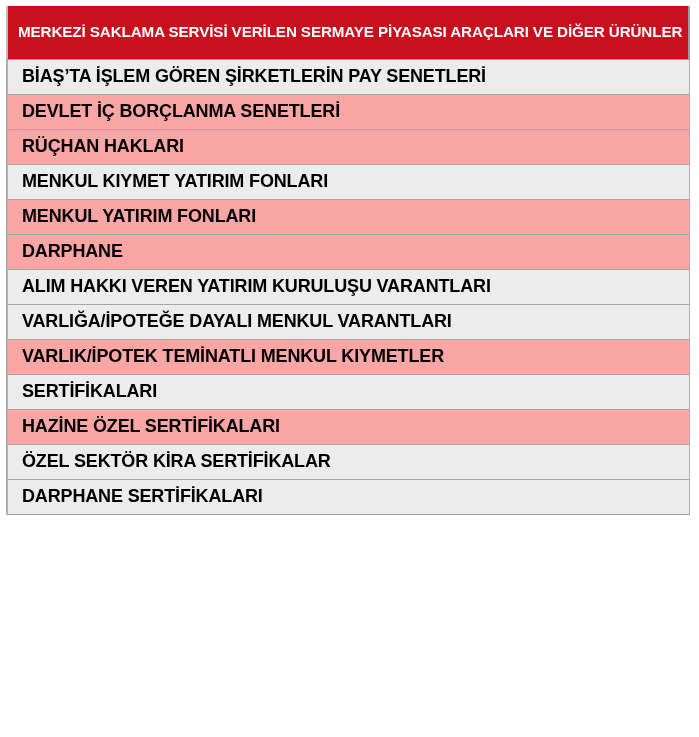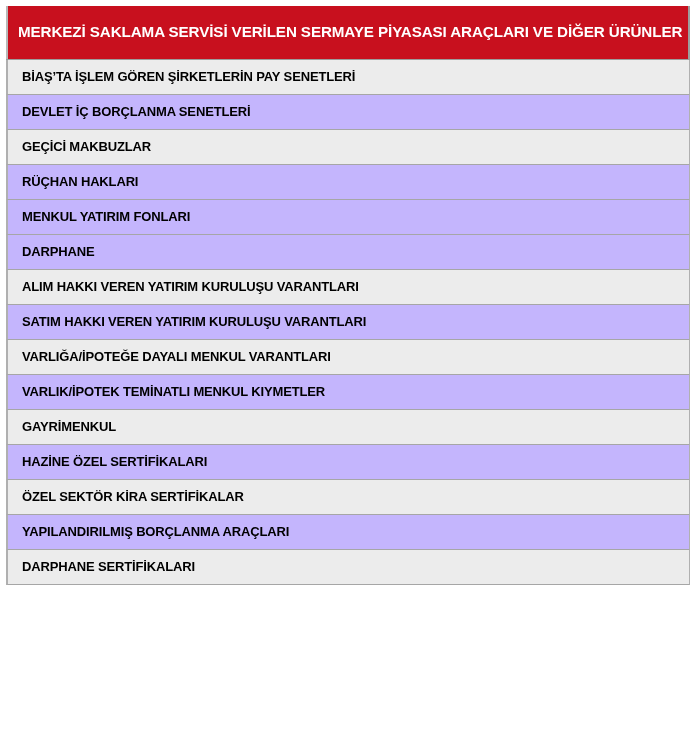--- a/index.html
+++ b/index.html
@@ -57,27 +57,27 @@
   }
   .data-row {
     height: 35px;
     box-sizing: border-box;
     display: flex;
     align-items: center;
     padding: 0 0 0 14px;
     border-bottom: 1px solid #a6a6a6;
     border-left: 2px solid #b0b0b0;
     border-right: 1px solid #b0b0b0;
-    background: #c4b5fd;
+    background: #fca5a5;
   }
   .data-row.shade {
     background: #ececec;
   }
   .row-label {
-    font-size: 13px;
+    font-size: 18px;
     font-weight: bold;
     color: #000000;
     white-space: nowrap;
     letter-spacing: -0.15px;
     line-height: 1.1;
   }
 </style>
 </head>
 <body>
 
@@ -87,54 +87,48 @@
     <span class="header-title">MERKEZİ SAKLAMA SERVİSİ VERİLEN SERMAYE PİYASASI ARAÇLARI VE DİĞER ÜRÜNLER</span>
   </div>
 
   <div class="rows">
       <div class="data-row shade">
         <span class="row-label">BİAŞ’TA İŞLEM GÖREN ŞİRKETLERİN PAY SENETLERİ</span>
       </div>
       <div class="data-row">
         <span class="row-label">DEVLET İÇ BORÇLANMA SENETLERİ</span>
       </div>
-      <div class="data-row shade">
-        <span class="row-label">GEÇİCİ MAKBUZLAR</span>
-      </div>
       <div class="data-row">
         <span class="row-label">RÜÇHAN HAKLARI</span>
+      </div>
+      <div class="data-row shade">
+        <span class="row-label">MENKUL KIYMET YATIRIM FONLARI</span>
       </div>
       <div class="data-row">
         <span class="row-label">MENKUL YATIRIM FONLARI</span>
       </div>
       <div class="data-row">
         <span class="row-label">DARPHANE</span>
       </div>
       <div class="data-row shade">
         <span class="row-label">ALIM HAKKI VEREN YATIRIM KURULUŞU VARANTLARI</span>
       </div>
-      <div class="data-row">
-        <span class="row-label">SATIM HAKKI VEREN YATIRIM KURULUŞU VARANTLARI</span>
-      </div>
       <div class="data-row shade">
         <span class="row-label">VARLIĞA/İPOTEĞE DAYALI MENKUL VARANTLARI</span>
       </div>
       <div class="data-row">
         <span class="row-label">VARLIK/İPOTEK TEMİNATLI MENKUL KIYMETLER</span>
       </div>
       <div class="data-row shade">
-        <span class="row-label">GAYRİMENKUL</span>
+        <span class="row-label">SERTİFİKALARI</span>
       </div>
       <div class="data-row">
         <span class="row-label">HAZİNE ÖZEL SERTİFİKALARI</span>
       </div>
       <div class="data-row shade">
         <span class="row-label">ÖZEL SEKTÖR KİRA SERTİFİKALAR</span>
-      </div>
-      <div class="data-row">
-        <span class="row-label">YAPILANDIRILMIŞ BORÇLANMA ARAÇLARI</span>
       </div>
       <div class="data-row shade">
         <span class="row-label">DARPHANE SERTİFİKALARI</span>
       </div>
     </div>
 
 </div>
 
 </body></html>

